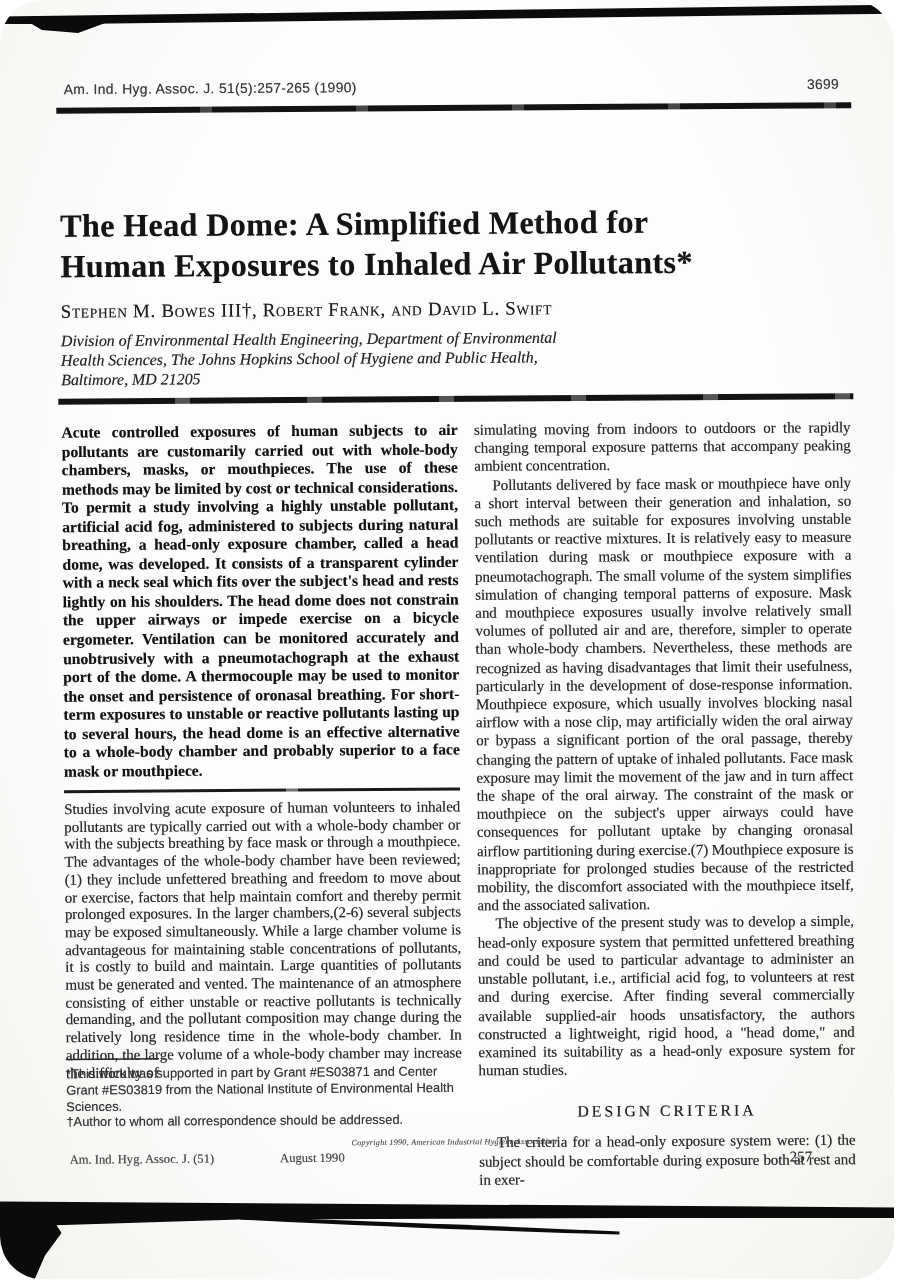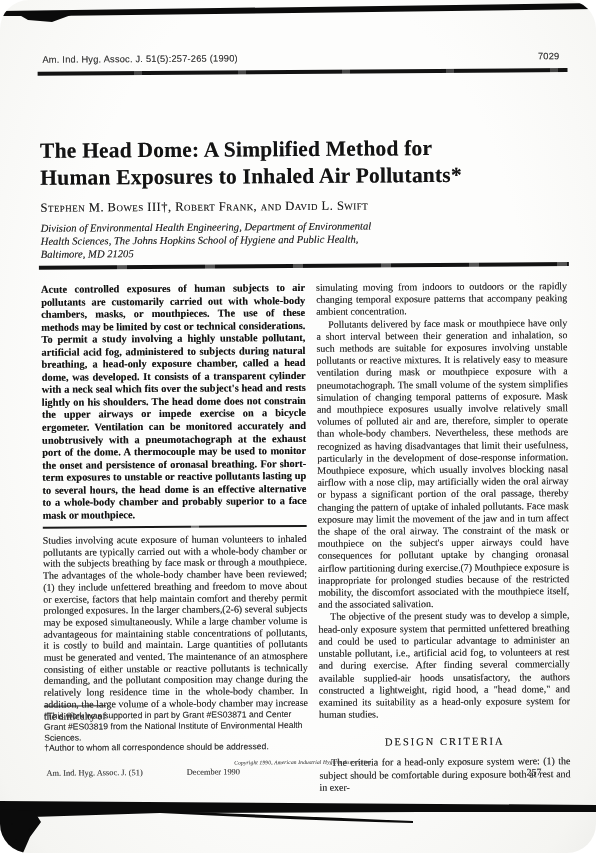--- a/index.html
+++ b/index.html
@@ -63,21 +63,21 @@
       <circle cx="16" cy="841" r="1.6"></circle>
       <circle cx="30" cy="830" r="1.2"></circle>
       <circle cx="12" cy="824" r="1"></circle>
     </g>
   </svg>
 
   <div class="page">
 
     <div class="header-row">
       <span>Am. Ind. Hyg. Assoc. J. 51(5):257-265 (1990)</span>
-      <span>7029</span>
+      <span>3699</span>
     </div>
     <div class="header-rule"></div>
 
     <h1 class="title" style="margin:0;">
       <div>The Head Dome: A Simplified Method for</div>
       <div>Human Exposures to Inhaled Air Pollutants*</div>
     </h1>
 
     <div class="authors">Stephen M. Bowes III†, Robert Frank, and David L. Swift</div>
 
@@ -107,19 +107,19 @@
     <div class="footnote-rule"></div>
     <div class="footnote">
       <div>*This work was supported in part by Grant #ES03871 and Center Grant #ES03819 from the National Institute of Environmental Health Sciences.</div>
       <div>†Author to whom all correspondence should be addressed.</div>
     </div>
 
     <div class="copyright">Copyright 1990, American Industrial Hygiene Association</div>
 
     <div class="footer-line">
       <span class="footer-journal">Am. Ind. Hyg. Assoc. J. (51)</span>
-      <span>December 1990</span>
+      <span>August 1990</span>
     </div>
 
     <div class="page-number">257</div>
 
   </div>
 </div>
 
 </body></html>

